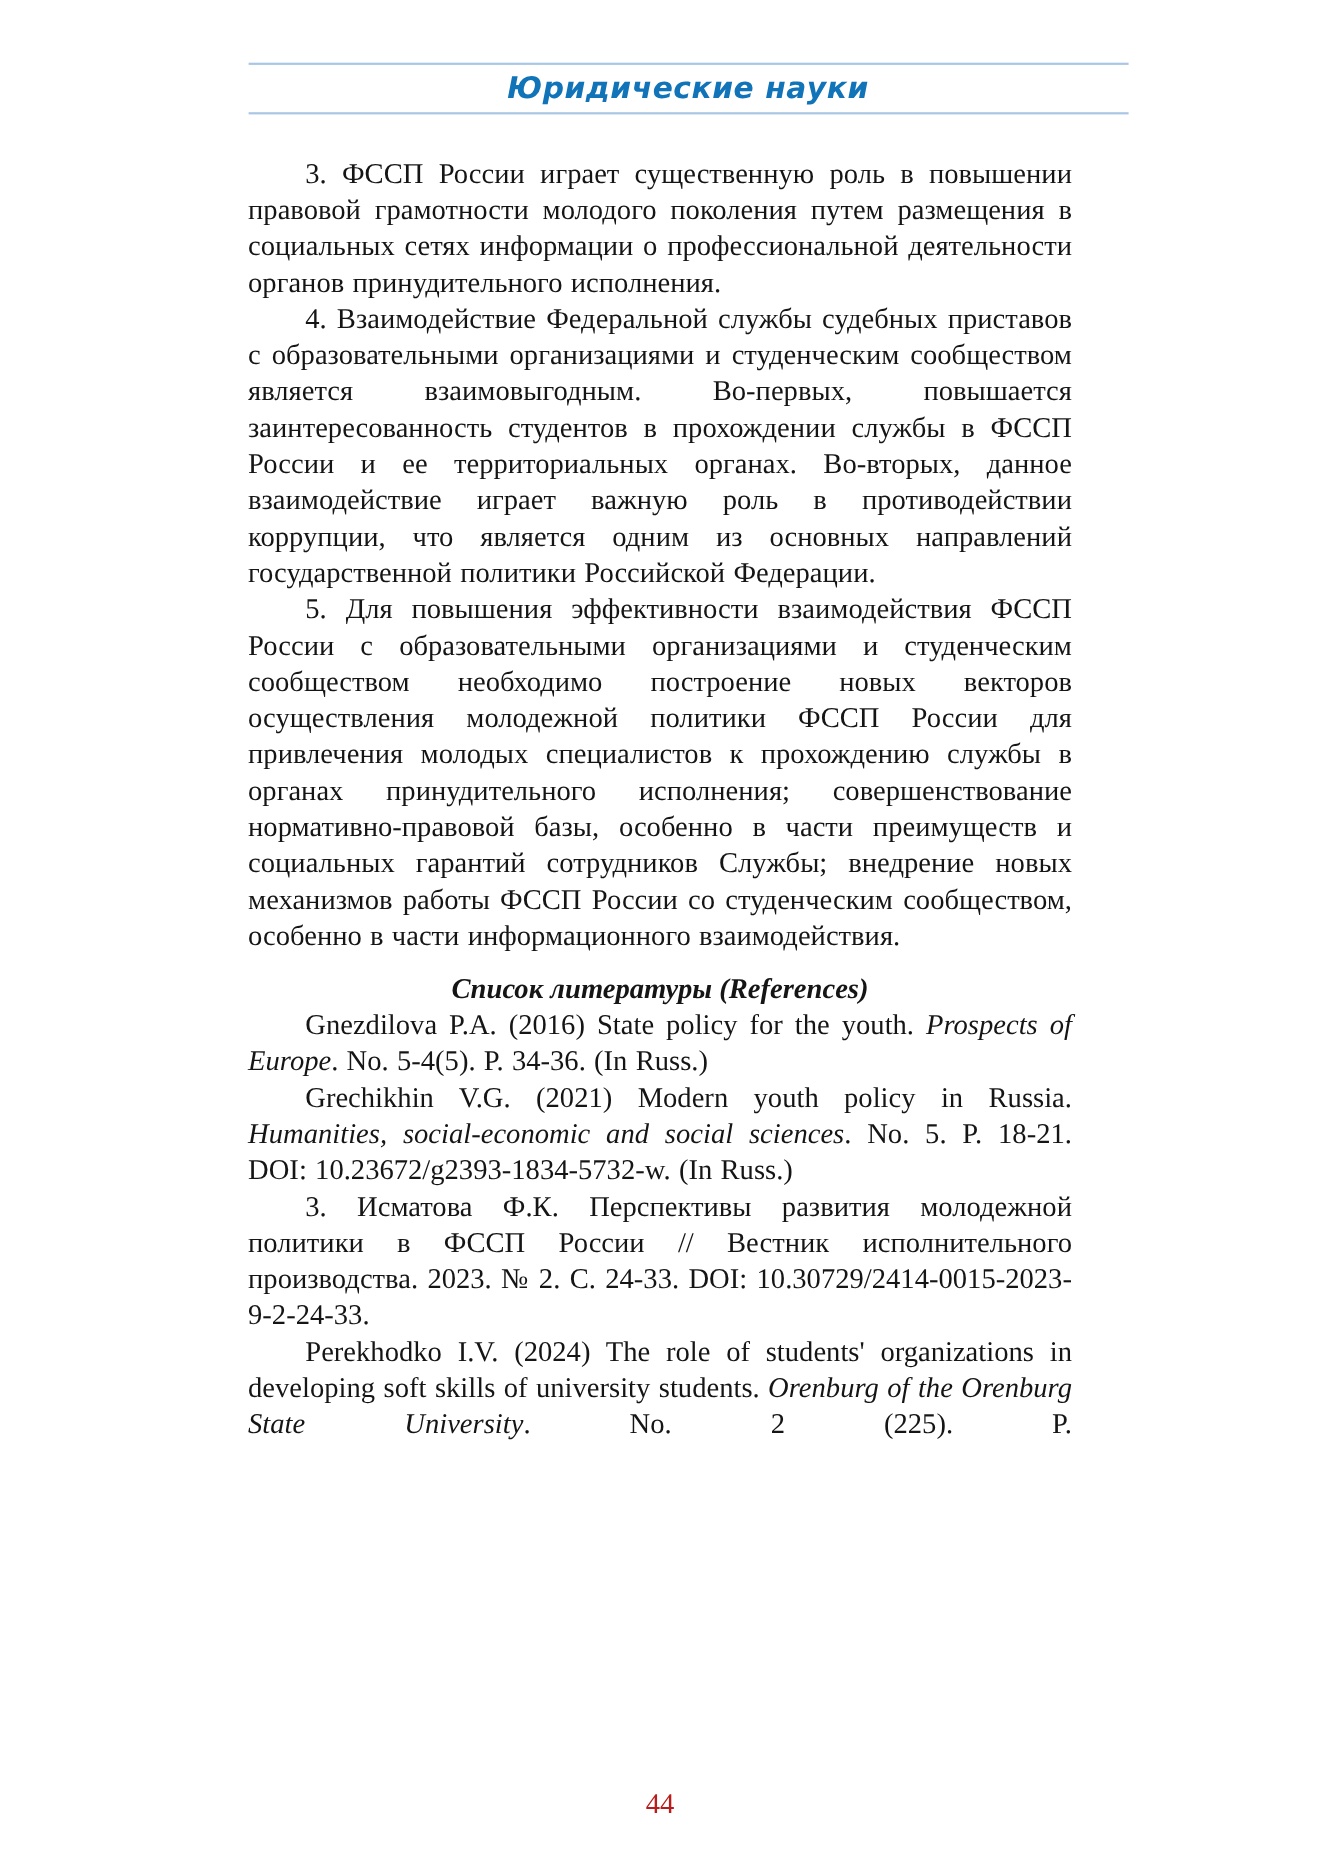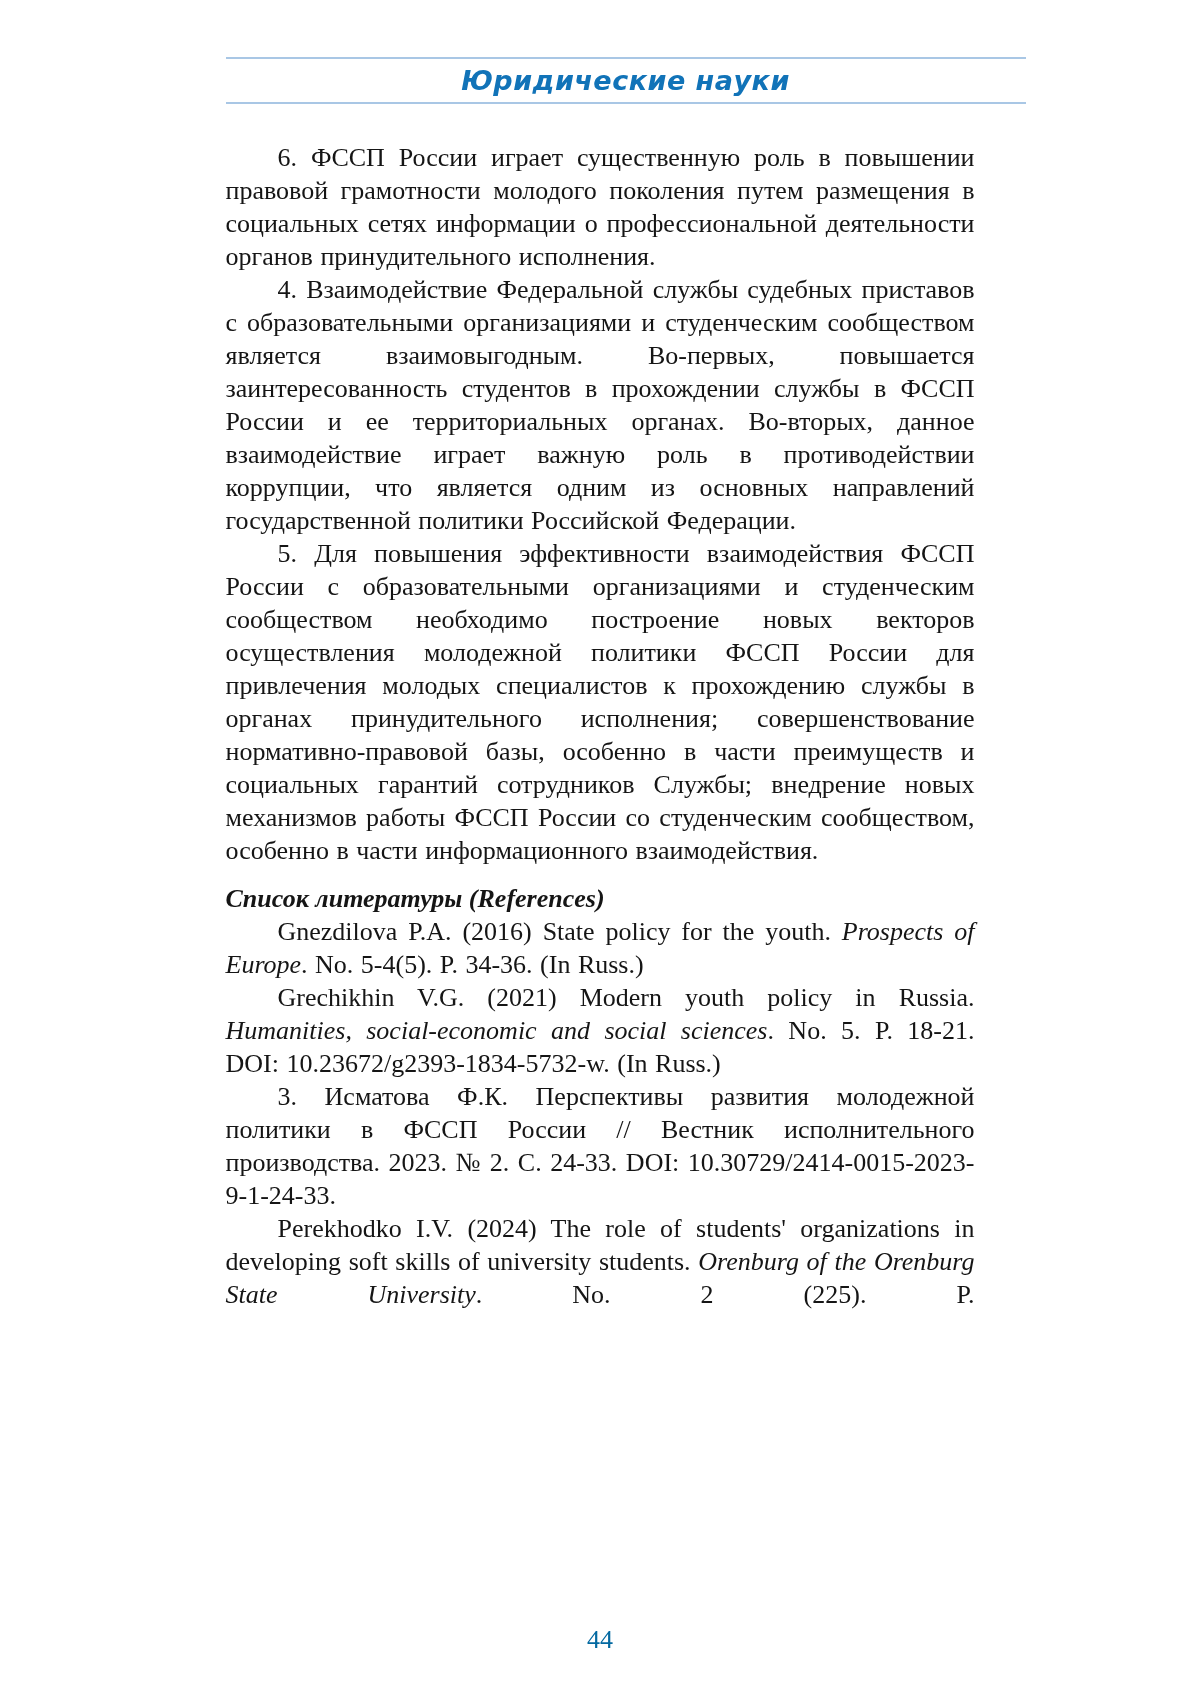--- a/index.html
+++ b/index.html
@@ -46,64 +46,65 @@
     text-align: justify;
     text-indent: 52px;
     word-spacing: 1px;
   }
   .refs-heading {
     margin: 15px 0 0 0;
     font-size: 26px;
     line-height: 33px;
     font-weight: bold;
     font-style: italic;
+    text-align: center;
   }
   .ref-continued {
     text-align-last: justify;
   }
   .journal-title {
     font-style: italic;
   }
   .page-footer {
     position: absolute;
     left: 0;
     right: 0;
     bottom: 44px;
     text-align: center;
   }
   .pagenum {
     font-size: 26px;
     line-height: 28px;
-    color: #0369a1;
+    color: #b91c1c;
   }
 </style>
 </head>
 <body>
 
 <div class="page">
 
   <header class="section-band">
     <div class="band-title">Юридические науки</div>
   </header>
 
   <main class="content">
 
-    <p class="par">6. ФССП России играет существенную роль в повышении правовой грамотности молодого поколения путем размещения в социальных сетях информации о профессиональной деятельности органов принудительного исполнения.</p>
+    <p class="par">3. ФССП России играет существенную роль в повышении правовой грамотности молодого поколения путем размещения в социальных сетях информации о профессиональной деятельности органов принудительного исполнения.</p>
 
     <p class="par">4. Взаимодействие Федеральной службы судебных приставов с образовательными организациями и студенческим сообществом является взаимовыгодным. Во-первых, повышается заинтересованность студентов в прохождении службы в ФССП России и ее территориальных органах. Во-вторых, данное взаимодействие играет важную роль в противодействии коррупции, что является одним из основных направлений государственной политики Российской Федерации.</p>
 
     <p class="par">5. Для повышения эффективности взаимодействия ФССП России с образовательными организациями и студенческим сообществом необходимо построение новых векторов осуществления молодежной политики ФССП России для привлечения молодых специалистов к прохождению службы в органах принудительного исполнения; совершенствование нормативно-правовой базы, особенно в части преимуществ и социальных гарантий сотрудников Службы; внедрение новых механизмов работы ФССП России со студенческим сообществом, особенно в части информационного взаимодействия.</p>
 
     <h2 class="refs-heading">Список литературы (References)</h2>
 
     <p class="par"><span>Gnezdilova P.A. (2016) State policy for the youth. </span><em class="journal-title">Prospects of Europe</em><span>. No. 5-4(5). P. 34-36. (In Russ.)</span></p>
 
     <p class="par"><span>Grechikhin V.G. (2021) Modern youth policy in Russia. </span><em class="journal-title">Humanities, social-economic and social sciences</em><span>. No. 5. P. 18-21. DOI: 10.23672/g2393-1834-5732-w. (In Russ.)</span></p>
 
-    <p class="par">3. Исматова Ф.К. Перспективы развития молодежной политики в ФССП России // Вестник исполнительного производства. 2023. № 2. С. 24-33. DOI: 10.30729/2414-0015-2023-9-1-24-33.</p>
+    <p class="par">3. Исматова Ф.К. Перспективы развития молодежной политики в ФССП России // Вестник исполнительного производства. 2023. № 2. С. 24-33. DOI: 10.30729/2414-0015-2023-9-2-24-33.</p>
 
     <p class="par ref-continued"><span>Perekhodko I.V. (2024) The role of students' organizations in developing soft skills of university students. </span><em class="journal-title">Orenburg of the Orenburg State University</em><span>. No. 2 (225). P.</span></p>
 
   </main>
 
   <footer class="page-footer">
     <span class="pagenum">44</span>
   </footer>
 
 </div>

